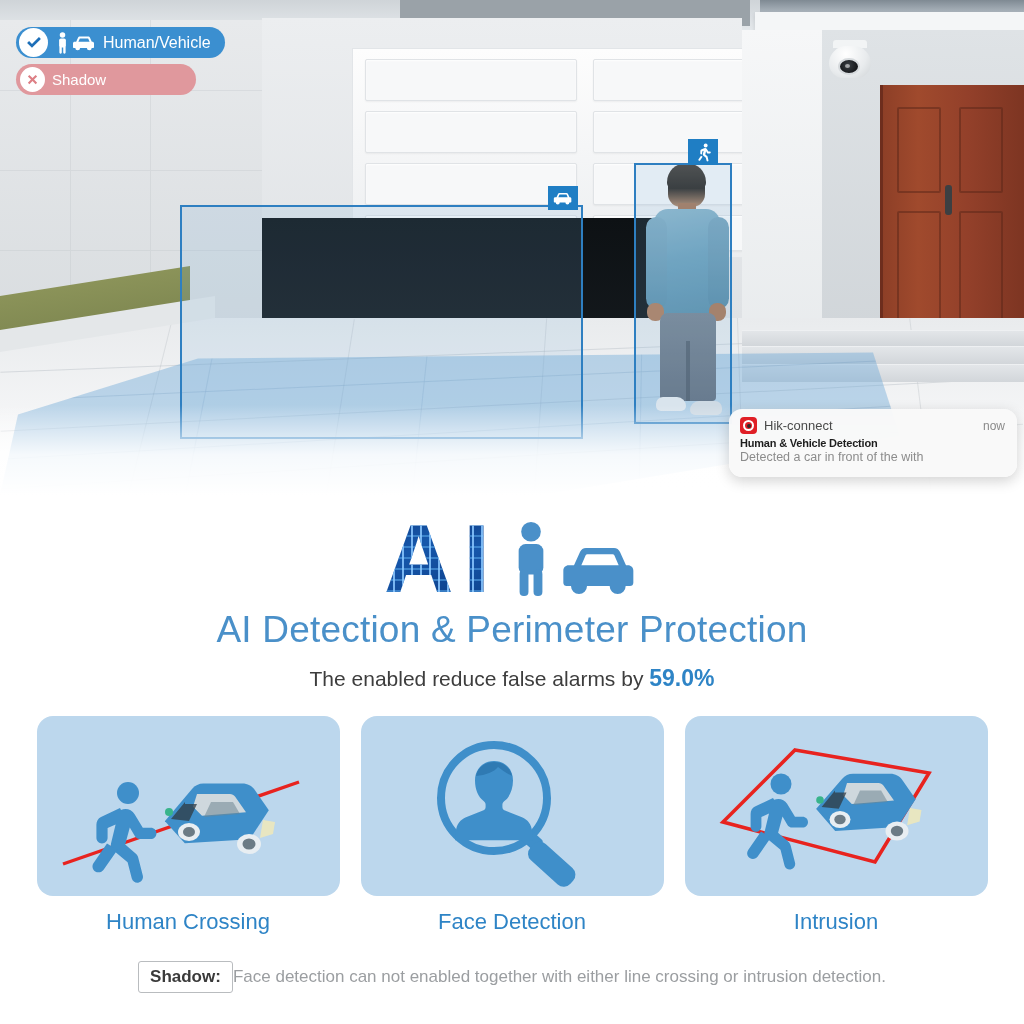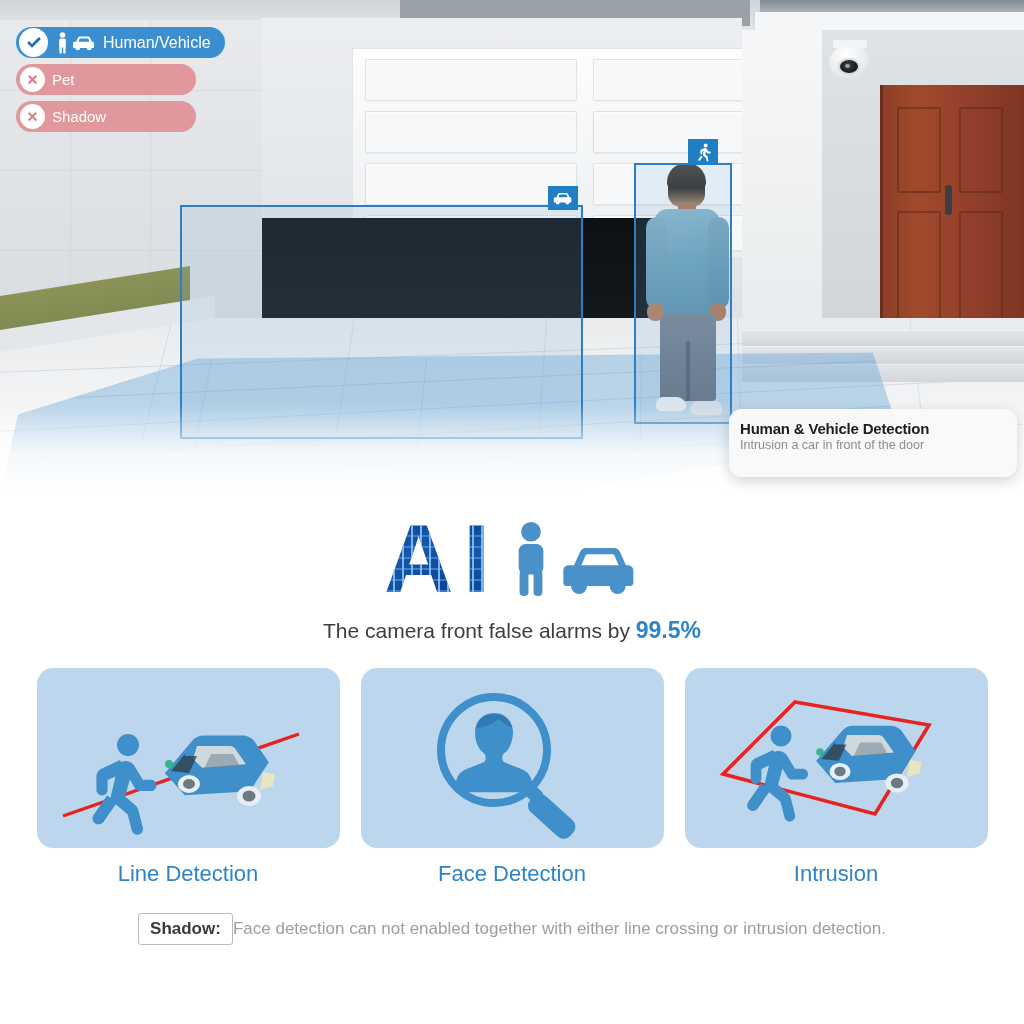--- a/index.html
+++ b/index.html
@@ -327,21 +327,21 @@
     flex: 0 0 auto; margin-right: 7px;
   }
   .toast-app-icon .ring {
     width: 11px; height: 11px; border-radius: 50%;
     border: 2px solid #ffffff;
     display: flex; align-items: center; justify-content: center;
   }
   .toast-app-icon .dot { width: 4px; height: 4px; border-radius: 50%; background: #2b2b2b; }
   .toast-app-name { font-size: 13px; color: #4a4a4a; flex: 1; }
   .toast-time { font-size: 12px; color: #8a8a8a; }
-  .toast-title { font-size: 15px; font-weight: 700; color: #1d1d1d; margin-top: 3px; letter-spacing: -.2px; }
+  .toast-title { font-size: 11px; font-weight: 700; color: #1d1d1d; margin-top: 3px; letter-spacing: -.2px; }
   .toast-sub { font-size: 12.5px; color: #8c8c8c; margin-top: 1px; }
 
   
   .scene-fade {
     position: absolute; left: 0; bottom: 0; width: 1024px; height: 90px;
     background: linear-gradient(180deg, rgba(255,255,255,0) 0%, rgba(255,255,255,.85) 55%, #ffffff 100%);
     pointer-events: none; z-index: 22;
   }
 
   
@@ -542,43 +542,44 @@
           <rect x="7.8" y="15.6" width="2.6" height="8" rx="1.2" fill="#fff"></rect>
         </svg>
         <svg width="24" height="17" viewBox="0 0 24 16">
           <path fill="#fff" d="M4.2 7.2 6 3.2c.3-.7 1-1.2 1.8-1.2h8.4c.8 0 1.5.5 1.8 1.2l1.8 4h.6c.9 0 1.6.7 1.6 1.6v3.6c0 .6-.4 1-1 1h-1.3a2.4 2.4 0 0 1-4.8 0H8.1a2.4 2.4 0 0 1-4.8 0H2c-.6 0-1-.4-1-1V8.8c0-.9.7-1.6 1.6-1.6h.6Zm2.2 0h11.2l-1.3-3c-.1-.2-.3-.3-.5-.3H8.2c-.2 0-.4.1-.5.3l-1.3 3Z"></path>
         </svg>
       </span>
       <span class="chip-label">Human/Vehicle</span>
     </div>
 
 
-    <div class="chip chip-neg">
-      <span class="chip-mark">
-        <svg width="15" height="15" viewBox="0 0 24 24">
-            <path fill="#dd7f85" d="M19.4 7 17 4.6 12 9.6 7 4.6 4.6 7l5 5-5 5L7 19.4l5-5 5 5 2.4-2.4-5-5Z"></path>
-          </svg>
-      </span>
-      <span class="chip-label">Pet</span>
-    </div>
 
 
     <div class="chip chip-neg">
       <span class="chip-mark">
         <svg width="15" height="15" viewBox="0 0 24 24">
             <path fill="#dd7f85" d="M19.4 7 17 4.6 12 9.6 7 4.6 4.6 7l5 5-5 5L7 19.4l5-5 5 5 2.4-2.4-5-5Z"></path>
           </svg>
       </span>
       <span class="chip-label">Shadow</span>
     </div>
   </div>
 
   <div class="toast">
+    <div class="toast-top">
+      <span class="toast-app-icon">
+        <span class="ring">
+            <span class="dot"></span>
+          </span>
+      </span>
+      <span class="toast-app-name">Hik-connect</span>
+      <span class="toast-time">now</span>
+    </div>
     <div class="toast-title">Human &amp; Vehicle Detection</div>
-    <div class="toast-sub">Intrusion a car in front of the door</div>
+    <div class="toast-sub">Detected a car in front of the with</div>
   </div>
 
   <div class="scene-fade"></div>
 </div>
 
 <div class="lower">
 
   <div class="ai-logo-row">
     <div class="ai-letters">
       <span class="ai-char">A</span>
@@ -590,23 +591,24 @@
         <rect x="3.1" y="7.3" width="7.8" height="9.6" rx="2.2" fill="#4a90c9"></rect>
         <rect x="3.4" y="15.4" width="2.8" height="8.3" rx="1.3" fill="#4a90c9"></rect>
         <rect x="7.8" y="15.4" width="2.8" height="8.3" rx="1.3" fill="#4a90c9"></rect>
       </svg>
       <svg width="80" height="58" viewBox="0 0 24 16">
         <path fill="#4a90c9" d="M4.2 7.2 6 3.2c.3-.7 1-1.2 1.8-1.2h8.4c.8 0 1.5.5 1.8 1.2l1.8 4h.6c.9 0 1.6.7 1.6 1.6v3.6c0 .6-.4 1-1 1h-1.3a2.4 2.4 0 0 1-4.8 0H8.1a2.4 2.4 0 0 1-4.8 0H2c-.6 0-1-.4-1-1V8.8c0-.9.7-1.6 1.6-1.6h.6Zm2.2 0h11.2l-1.3-3c-.1-.2-.3-.3-.5-.3H8.2c-.2 0-.4.1-.5.3l-1.3 3Z"></path>
       </svg>
     </div>
   </div>
 
+  <div class="headline">AI Detection &amp; Perimeter Protection</div>
 
   <div class="subline">
-    <span>The camera front false alarms by </span><b>99.5%</b>
+    <span>The enabled reduce false alarms by </span><b>59.0%</b>
   </div>
 
   <div class="cards">
 
     <div class="card">
       <div class="card-art">
         <svg width="303" height="180" viewBox="0 0 303 180">
           <line x1="26" y1="148" x2="262" y2="66" stroke="#e8231f" stroke-width="3.4"></line>
           <g fill="#3f8fca">
             <circle cx="91" cy="77" r="11"></circle>
@@ -620,21 +622,21 @@
             <path d="M174 86h22l7 12-36 3 7-15Z" fill="#6f8792" opacity=".55"></path>
             <ellipse cx="152" cy="116" rx="11" ry="9" fill="#e8eef2"></ellipse>
             <ellipse cx="152" cy="116" rx="6" ry="5" fill="#6b7b85"></ellipse>
             <ellipse cx="212" cy="128" rx="12" ry="10" fill="#e8eef2"></ellipse>
             <ellipse cx="212" cy="128" rx="6.5" ry="5.5" fill="#6b7b85"></ellipse>
             <path d="M226 104l12 2-2 12-13 4 3-18Z" fill="#f0e9b8" opacity=".85"></path>
             <circle cx="132" cy="96" r="4" fill="#38b48b"></circle>
           </g>
         </svg>
       </div>
-      <div class="card-label">Line Detection</div>
+      <div class="card-label">Human Crossing</div>
     </div>
 
     <div class="card">
       <div class="card-art">
         <svg width="303" height="180" viewBox="0 0 303 180">
           <g>
             <circle cx="133" cy="82" r="53" fill="none" stroke="#3f8fca" stroke-width="8"></circle>
             <rect x="168" y="112" width="20" height="14" rx="3" fill="#3f8fca" transform="rotate(42 168 112)"></rect>
             <rect x="178" y="122" width="54" height="22" rx="9" fill="#3f8fca" transform="rotate(42 178 122)"></rect>
           </g>

